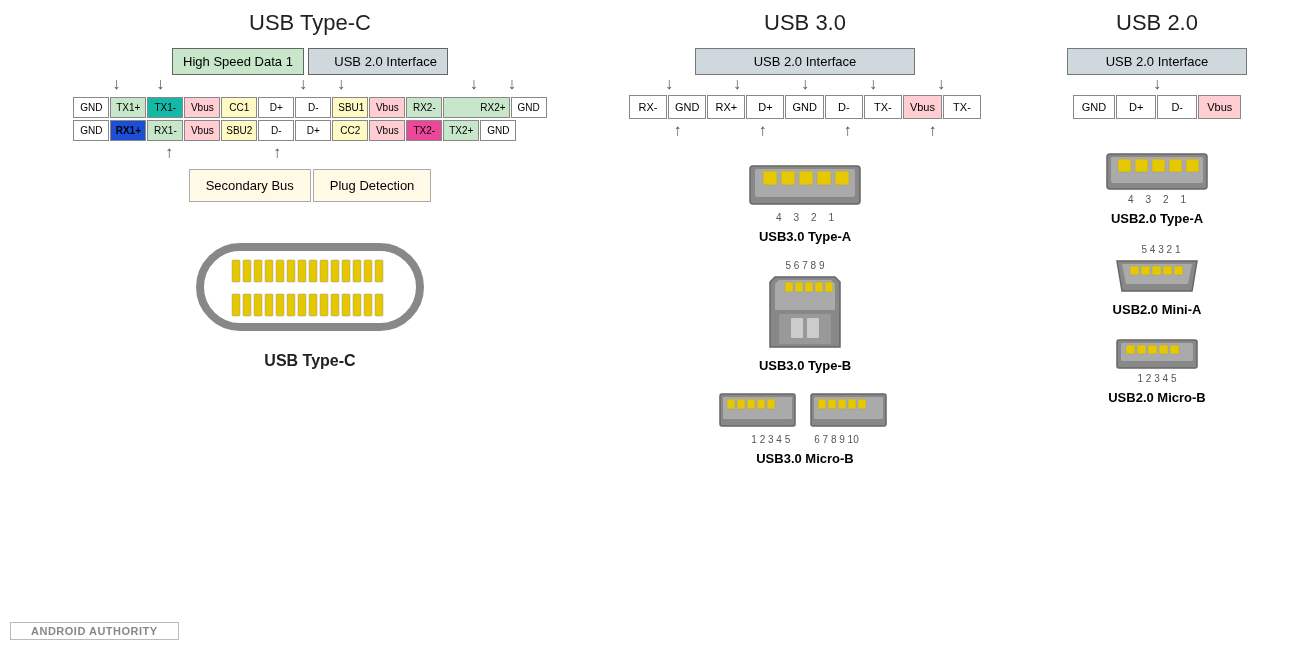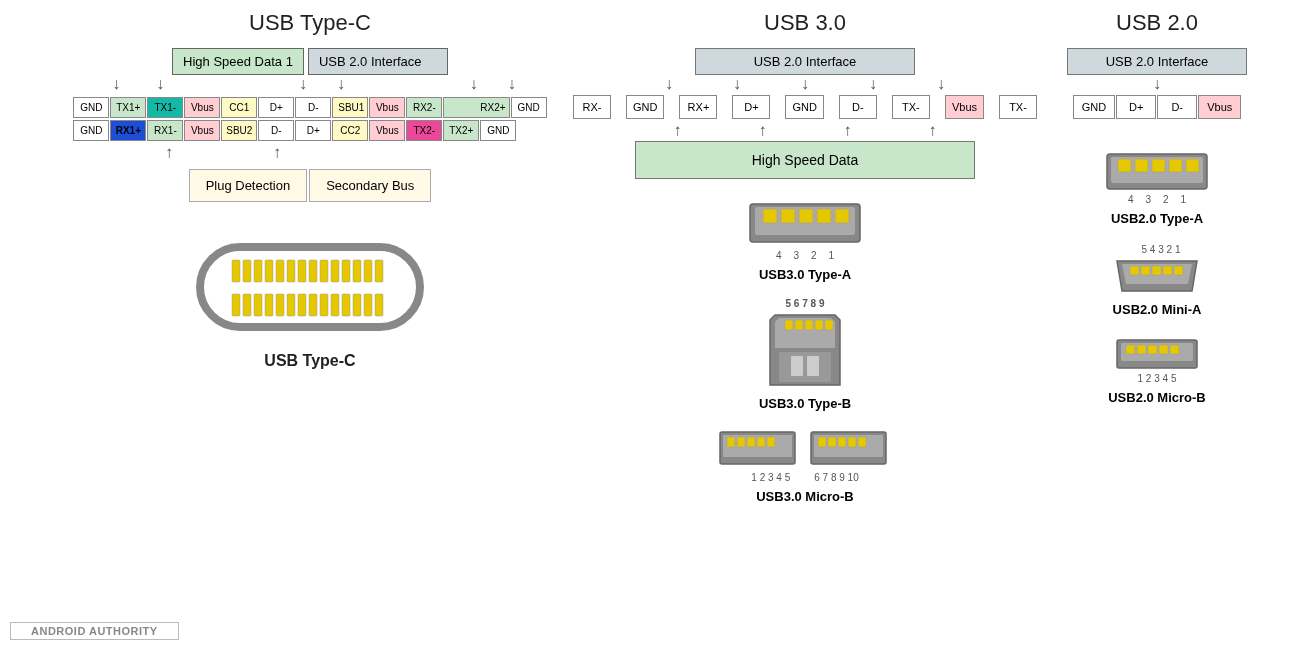--- a/index.html
+++ b/index.html
@@ -40,21 +40,21 @@
       display: flex;
       gap: 4px;
       margin-bottom: 0px;
       align-items: center;
     }
 
     .header-box {
       border: 1.5px solid #777;
       padding: 5px 10px;
       font-size: 13px;
-      text-align: left;
+      text-align: right;
       background: #e8f5e9;
     }
 
     .header-box.green { background: #c8e6c9; border-color: #666; }
     .header-box.blue-gray { background: #cfd8dc; border-color: #666; }
 
     .pin-row {
       display: flex;
       gap: 1px;
     }
@@ -121,21 +121,21 @@
     .header-box-small {
       border: 1.5px solid #777;
       padding: 5px 12px;
       font-size: 13px;
       text-align: center;
       background: #cfd8dc;
     }
 
     .usb30-pins {
       display: flex;
-      gap: 15px;
+      gap: 1px;
       margin-top: 0;
     }
 
     .usb30-pin {
       border: 1.5px solid #888;
       font-size: 11px;
       text-align: center;
       padding: 5px 6px;
       background: #fff;
       min-width: 38px;
@@ -263,22 +263,22 @@
     </div>
 
     <div style="display:flex; width:430px; margin-left:40px; height:22px;">
       <div style="display:flex; gap:100px; margin-left:50px;">
         <span style="font-size:16px; color:#555; transform:scaleY(-1); display:inline-block;">↓</span>
         <span style="font-size:16px; color:#555; transform:scaleY(-1); display:inline-block;">↓</span>
       </div>
     </div>
 
     <div class="secondary-row">
+      <div class="secondary-box">Secondary Bus</div>
       <div class="secondary-box">Plug Detection</div>
-      <div class="secondary-box">Secondary Bus</div>
     </div>
 
     <div class="typec-connector">
       <svg width="260" height="120" viewBox="0 0 260 120">
 
         <rect x="20" y="15" width="220" height="80" rx="40" ry="40" fill="none" stroke="#888" stroke-width="8"></rect>
 
         <g fill="#e6c800" stroke="#999" stroke-width="0.5">
 
           <rect x="52" y="28" width="8" height="22" rx="1"></rect>
@@ -343,21 +343,20 @@
         <div class="usb30-pin">TX-</div>
       </div>
 
     <div style="display:flex; width:340px; justify-content:space-around; height:20px; margin-top:2px;">
       <span style="font-size:16px; color:#555; transform:scaleY(-1); display:inline-block;">↓</span>
       <span style="font-size:16px; color:#555; transform:scaleY(-1); display:inline-block;">↓</span>
       <span style="font-size:16px; color:#555; transform:scaleY(-1); display:inline-block;">↓</span>
       <span style="font-size:16px; color:#555; transform:scaleY(-1); display:inline-block;">↓</span>
     </div>
 
-    <div class="hs-data-box" style="width:340px;">High Speed Data</div>
 
     <div style="display:flex; flex-direction:column; align-items:center; gap:16px; margin-top:20px; width:100%;">
 
       <div class="connector-block">
         <svg width="120" height="50" viewBox="0 0 120 50">
           <rect x="5" y="5" width="110" height="38" rx="3" fill="#888" stroke="#666" stroke-width="1.5"></rect>
           <rect x="10" y="8" width="100" height="28" rx="2" fill="#aaa"></rect>
 
           <rect x="18" y="10" width="14" height="14" rx="1" fill="#e6c800" stroke="#999" stroke-width="0.5"></rect>
           <rect x="36" y="10" width="14" height="14" rx="1" fill="#e6c800" stroke="#999" stroke-width="0.5"></rect>
@@ -368,21 +367,21 @@
         <div style="font-size:10px; color:#555; display:flex; gap:12px; margin-top:1px;">
           <span>4</span>
             <span>3</span>
             <span>2</span>
             <span>1</span>
         </div>
         <div class="conn-label">USB3.0 Type-A</div>
       </div>
 
       <div class="connector-block">
-        <div style="font-size:10px; color:#555; margin-bottom:1px;font-weight:bold;">5 6 7 8 9</div>
+        <div style="font-size:10px; color:#555; margin-bottom:1px;">5 6 7 8 9</div>
         <svg width="80" height="80" viewBox="0 0 80 80">
 
           <polygon points="10,5 70,5 75,10 75,75 5,75 5,10" fill="#888" stroke="#666" stroke-width="1.5"></polygon>
           <polygon points="14,8 66,8 70,12 70,38 10,38 10,12" fill="#aaa"></polygon>
 
           <rect x="20" y="10" width="8" height="10" rx="1" fill="#e6c800" stroke="#999" stroke-width="0.5"></rect>
           <rect x="30" y="10" width="8" height="10" rx="1" fill="#e6c800" stroke="#999" stroke-width="0.5"></rect>
           <rect x="40" y="10" width="8" height="10" rx="1" fill="#e6c800" stroke="#999" stroke-width="0.5"></rect>
           <rect x="50" y="10" width="8" height="10" rx="1" fill="#e6c800" stroke="#999" stroke-width="0.5"></rect>
           <rect x="60" y="10" width="8" height="10" rx="1" fill="#e6c800" stroke="#999" stroke-width="0.5"></rect>

